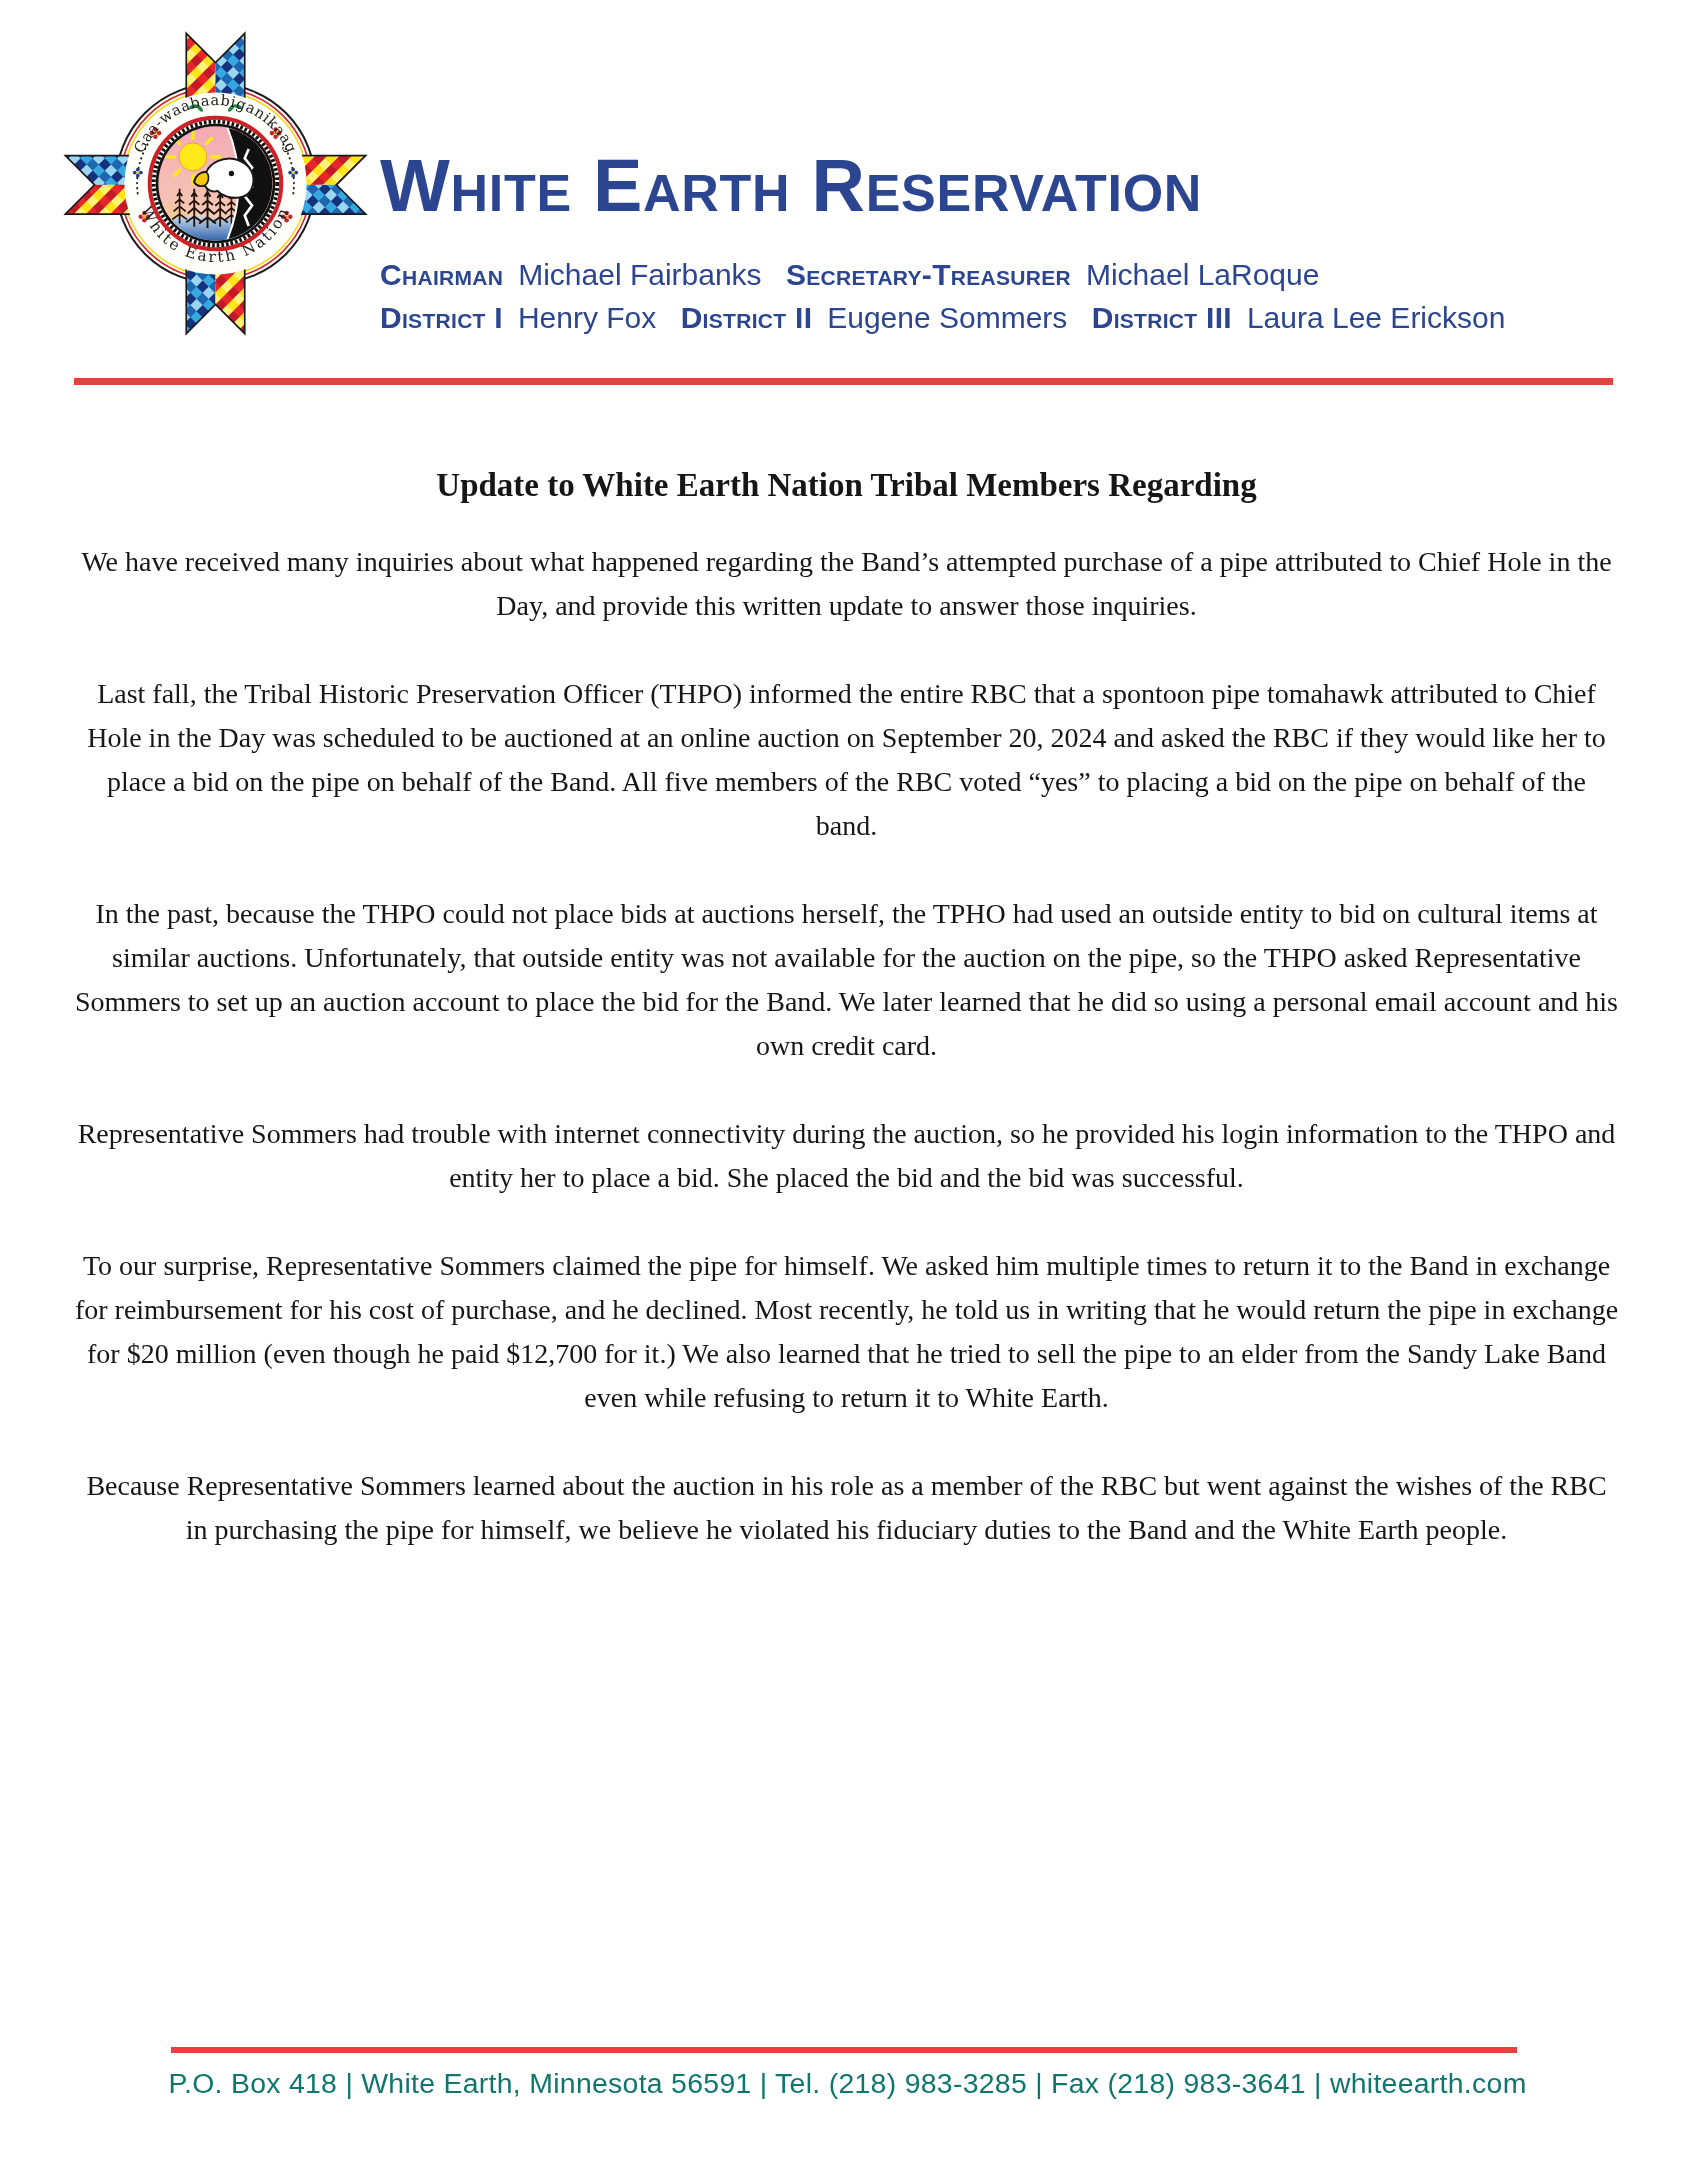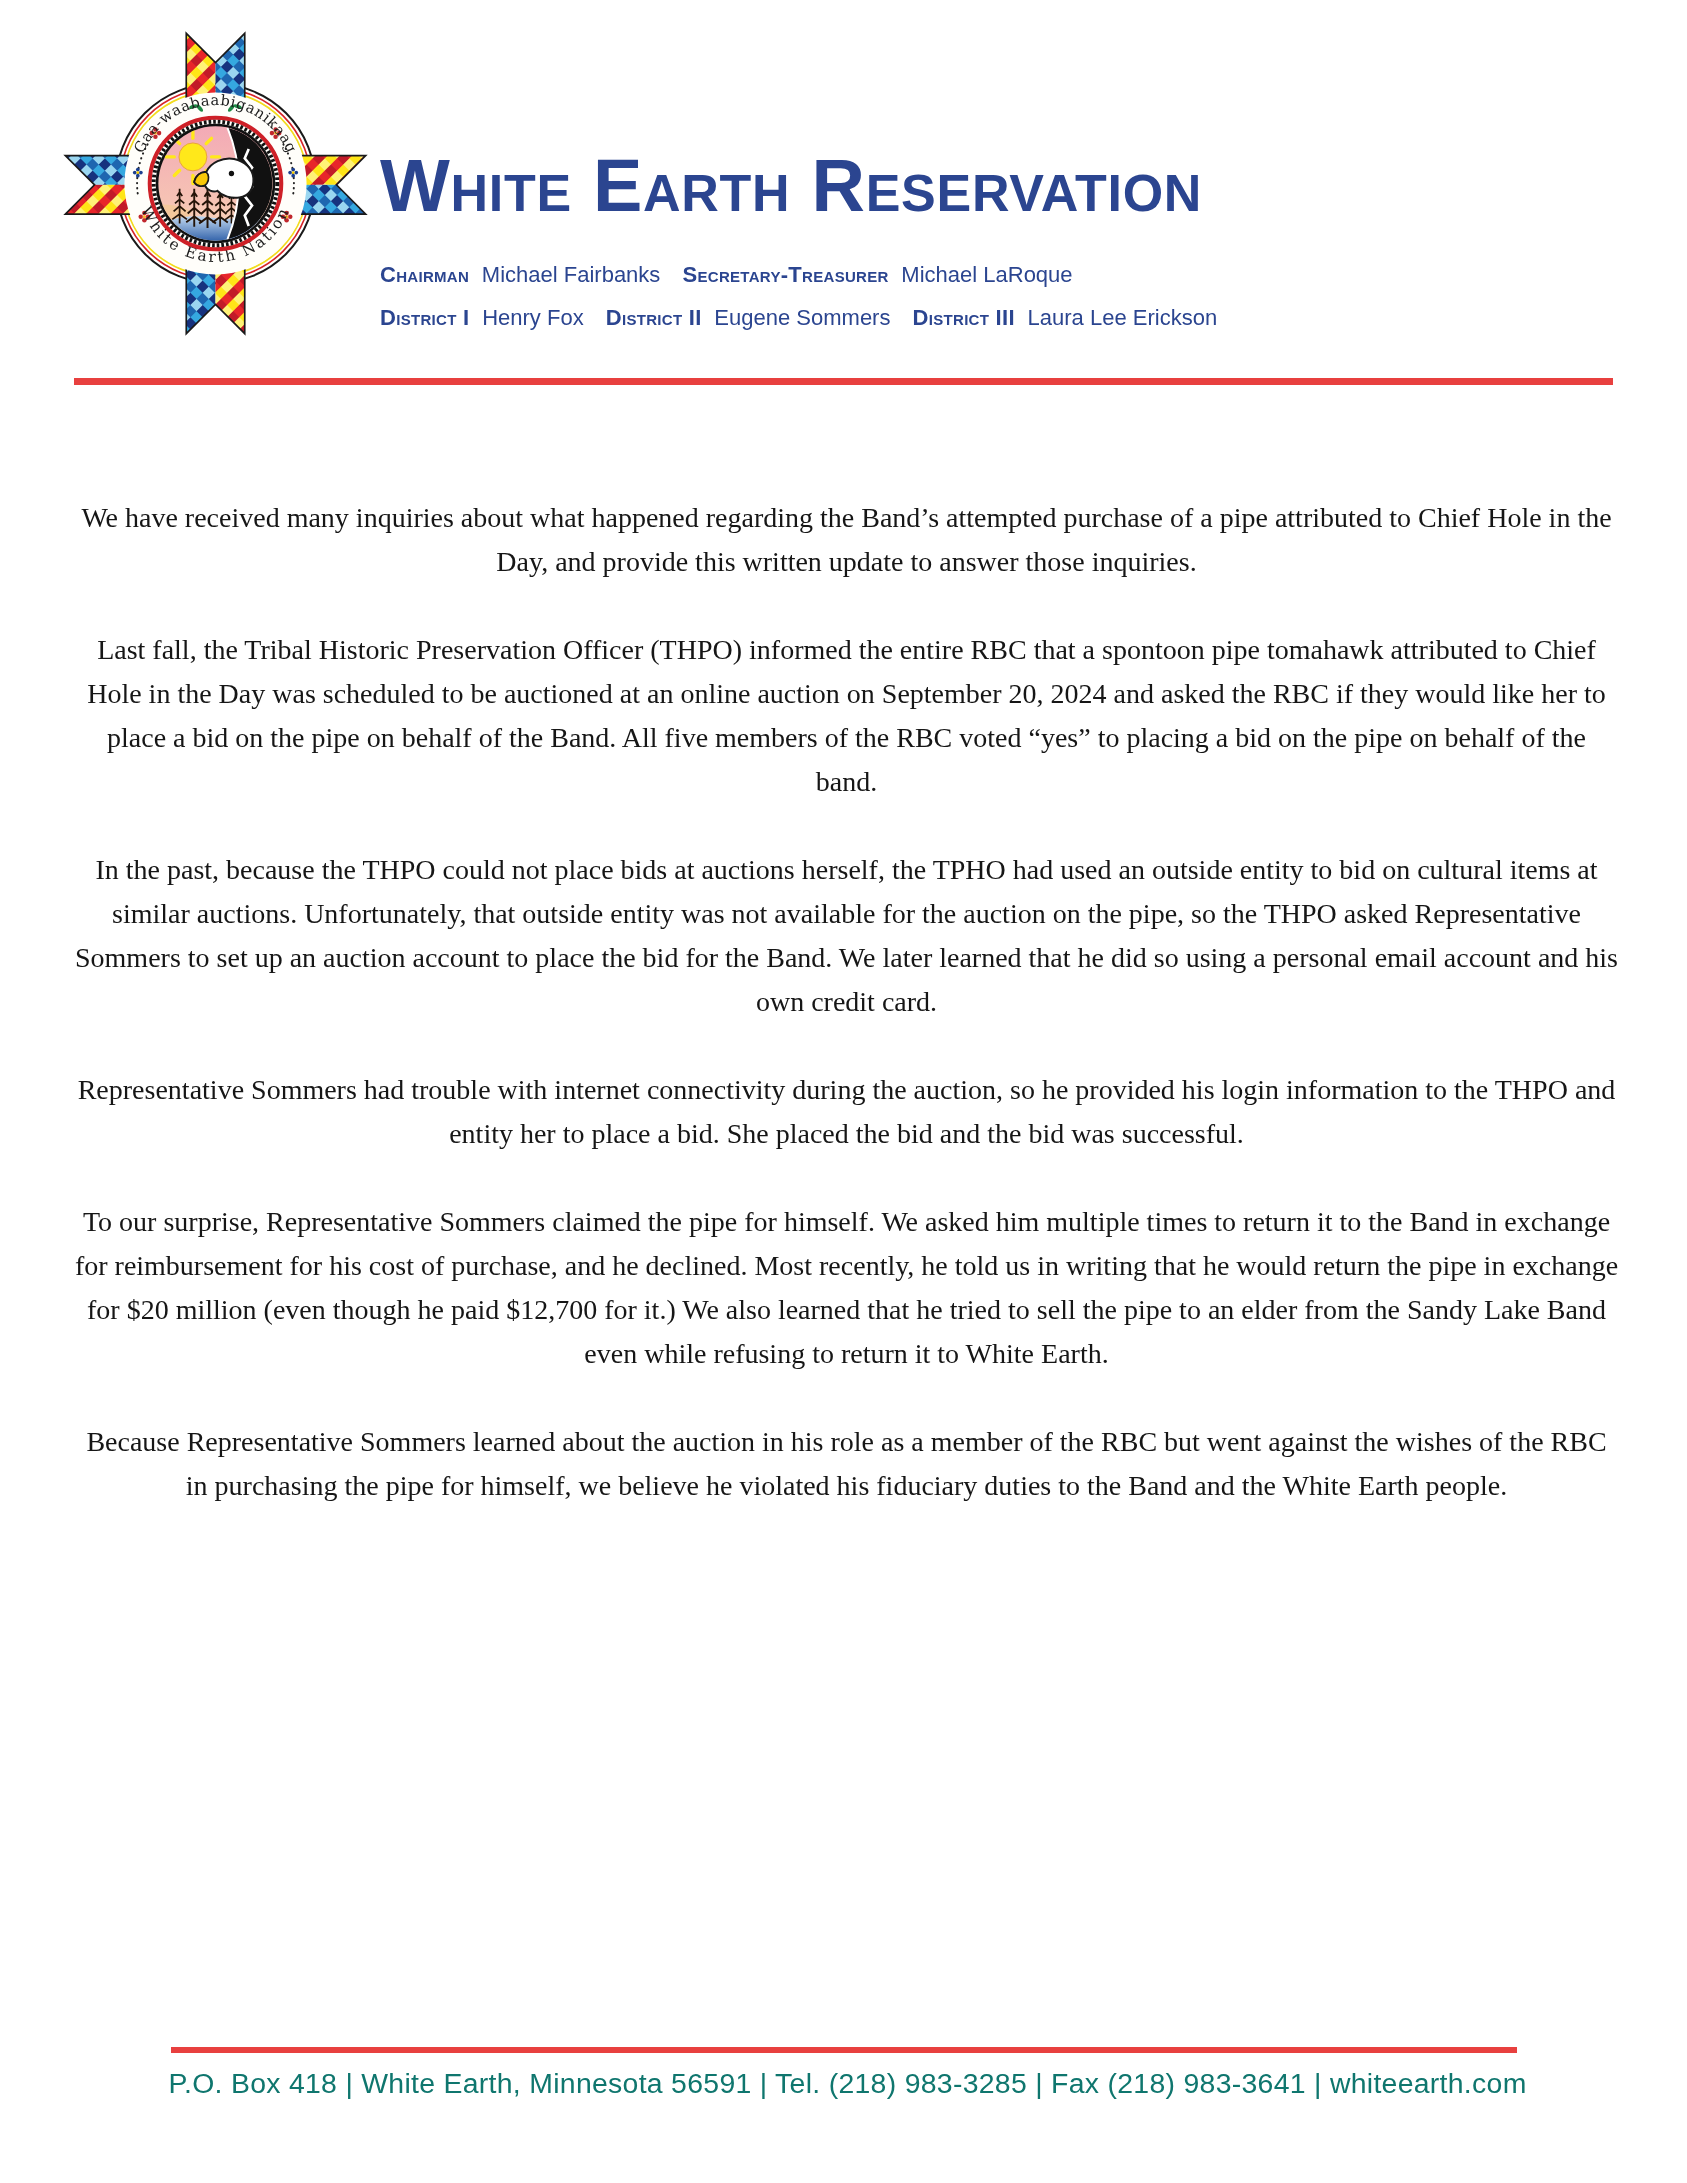--- a/index.html
+++ b/index.html
@@ -8,21 +8,21 @@
     font-family:"Liberation Serif", serif;color:#161616;overflow:hidden;
   }
   
   .logo{position:absolute;left:56px;top:24px;width:319px;height:319px;}
   .header-text{position:absolute;left:380px;top:147px;width:1244px;text-align:left;color:#2B4590;
     font-family:"Liberation Sans", sans-serif;}
   .org-title{
     font-variant:small-caps;font-weight:700;font-size:74px;line-height:78px;
     letter-spacing:0.7px;white-space:nowrap;
   }
-  .officials{font-size:22px;line-height:40px;margin-top:30px;white-space:nowrap;}
+  .officials{font-size:30px;line-height:40px;margin-top:30px;white-space:nowrap;}
   .officials.second{margin-top:2.6px;}
   .seg-label{font-variant:small-caps;font-weight:700;letter-spacing:0.3px;margin-left:16px;}
   .seg-label:first-child{margin-left:0;}
   .seg-name{font-weight:400;margin-left:6.6px;}
   .rule{position:absolute;background:#E8403F;}
   .rule.top{left:74px;top:378px;width:1539px;height:6.6px;}
   .rule.bottom{left:171px;top:2047px;width:1346px;height:6px;}
   
   .letter{position:absolute;left:74px;top:463px;width:1545px;}
   .letter-title{font-weight:700;font-size:33px;line-height:44px;text-align:center;}
@@ -195,20 +195,21 @@
   <div class="header-text">
     <div class="org-title">White Earth Reservation</div>
     <div class="officials"><span class="seg seg-label">Chairman</span> <span class="seg seg-name">Michael Fairbanks</span> <span class="seg seg-label">Secretary-Treasurer</span> <span class="seg seg-name">Michael LaRoque</span> </div>
     <div class="officials second"><span class="seg seg-label">District I</span> <span class="seg seg-name">Henry Fox</span> <span class="seg seg-label">District II</span> <span class="seg seg-name">Eugene Sommers</span> <span class="seg seg-label">District III</span> <span class="seg seg-name">Laura Lee Erickson</span> </div>
   </div>
 
   <div class="rule top"></div>
 
   <div class="letter">
     <div class="letter-title">
+        <div>Update to White Earth Nation Tribal Members Regarding</div>
       </div>
     <div class="letter-body">
         <p>We have received many inquiries about what happened regarding the Band’s attempted purchase of a pipe attributed to Chief Hole in the Day, and provide this written update to answer those inquiries.</p>
         <p>Last fall, the Tribal Historic Preservation Officer (THPO) informed the entire RBC that a spontoon pipe tomahawk attributed to Chief Hole in the Day was scheduled to be auctioned at an online auction on September 20, 2024 and asked the RBC if they would like her to place a bid on the pipe on behalf of the Band. All five members of the RBC voted “yes” to placing a bid on the pipe on behalf of the band.</p>
         <p>In the past, because the THPO could not place bids at auctions herself, the TPHO had used an outside entity to bid on cultural items at similar auctions. Unfortunately, that outside entity was not available for the auction on the pipe, so the THPO asked Representative Sommers to set up an auction account to place the bid for the Band. We later learned that he did so using a personal email account and his own credit card.</p>
         <p>Representative Sommers had trouble with internet connectivity during the auction, so he provided his login information to the THPO and entity her to place a bid. She placed the bid and the bid was successful.</p>
         <p>To our surprise, Representative Sommers claimed the pipe for himself. We asked him multiple times to return it to the Band in exchange for reimbursement for his cost of purchase, and he declined. Most recently, he told us in writing that he would return the pipe in exchange for $20 million (even though he paid $12,700 for it.) We also learned that he tried to sell the pipe to an elder from the Sandy Lake Band even while refusing to return it to White Earth.</p>
         <p>Because Representative Sommers learned about the auction in his role as a member of the RBC but went against the wishes of the RBC in purchasing the pipe for himself, we believe he violated his fiduciary duties to the Band and the White Earth people.</p>
       </div>
   </div>

